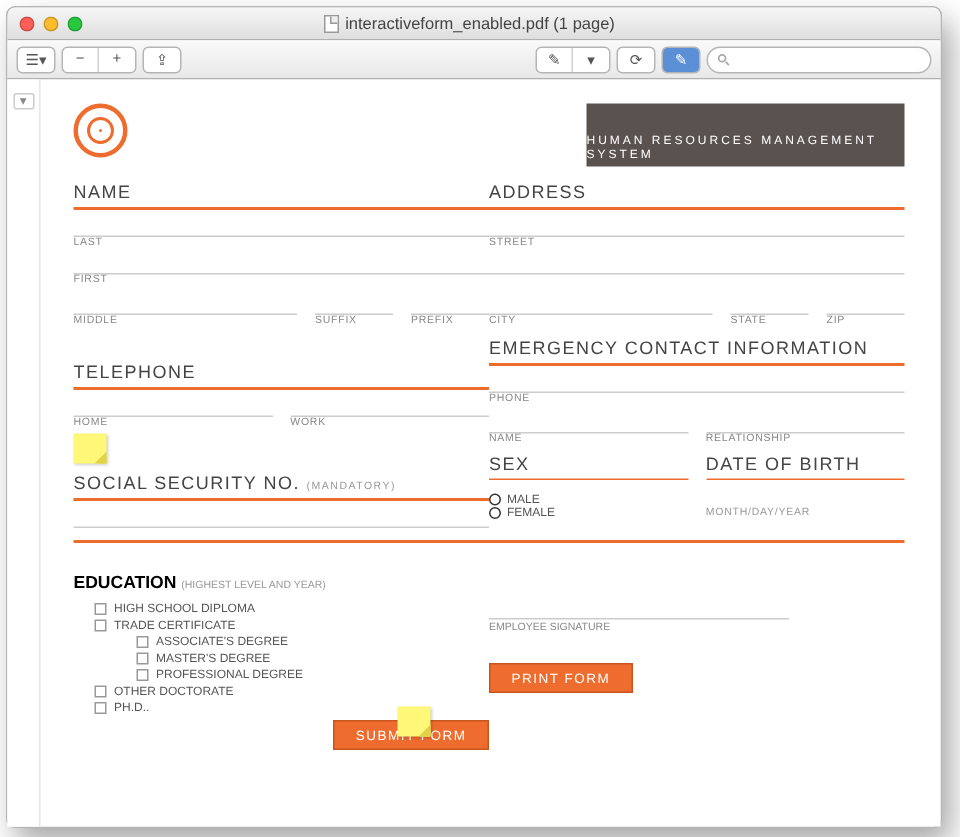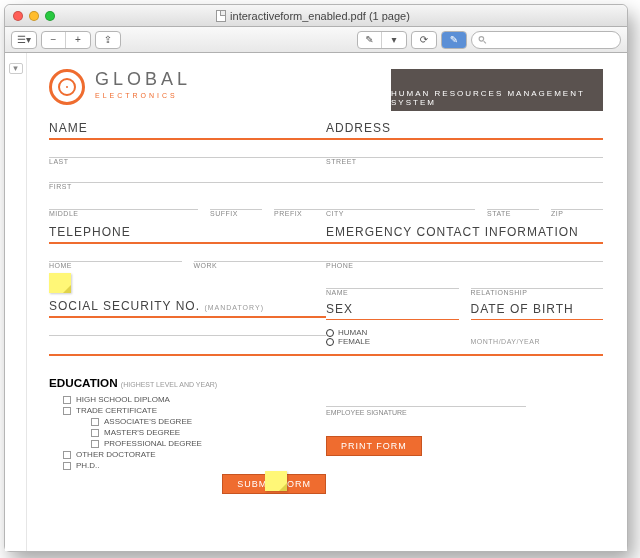--- a/index.html
+++ b/index.html
@@ -117,24 +117,20 @@
   </div>
 
   <div class="stage">
     <div class="gutter">
       <span class="ga">▾</span>
     </div>
     <div class="page">
 
       <div class="hdr">
         <div class="logo"></div>
-        <div class="brand">
-          <b>GLOBAL</b>
-          <small>ELECTRONICS</small>
-        </div>
         <div class="hrbox">
           <span>HUMAN RESOURCES MANAGEMENT SYSTEM</span>
         </div>
       </div>
 
       <div class="cols">
         <div class="col">
           <div class="sec">
             <h3>NAME</h3>
               <div class="rule"></div>
@@ -154,21 +150,21 @@
               <div class="fld s">
                   <div class="line"></div>
                   <div class="lab">SUFFIX</div>
                 </div>
               <div class="fld s">
                   <div class="line"></div>
                   <div class="lab">PREFIX</div>
                 </div>
             </div>
           </div>
-          <div class="sec" style="margin-top:8px">
+          <div class="sec" style="margin-top:24px">
             <h3>TELEPHONE</h3>
               <div class="rule"></div>
             <div class="row" style="margin-top:4px">
               <div class="fld">
                   <div class="line"></div>
                   <div class="lab">HOME</div>
                 <div class="note"></div>
               </div>
               <div class="fld">
                   <div class="line"></div>
@@ -227,21 +223,21 @@
                   <div class="lab">RELATIONSHIP</div>
                 </div>
             </div>
           </div>
           <div class="sexrow" style="margin-top:6px">
             <div class="sec" style="flex:1">
               <h3>SEX</h3>
                 <div class="thinrule"></div>
               <div class="radio">
                   <span class="rc"></span>
-                  <span>HUMAN</span>
+                  <span>MALE</span>
                 </div>
               <div class="radio">
                   <span class="rc"></span>
                   <span>FEMALE</span>
                 </div>
             </div>
             <div class="sec" style="flex:1">
               <h3>DATE OF BIRTH</h3>
                 <div class="thinrule"></div>
               <div style="height:10px"></div>

